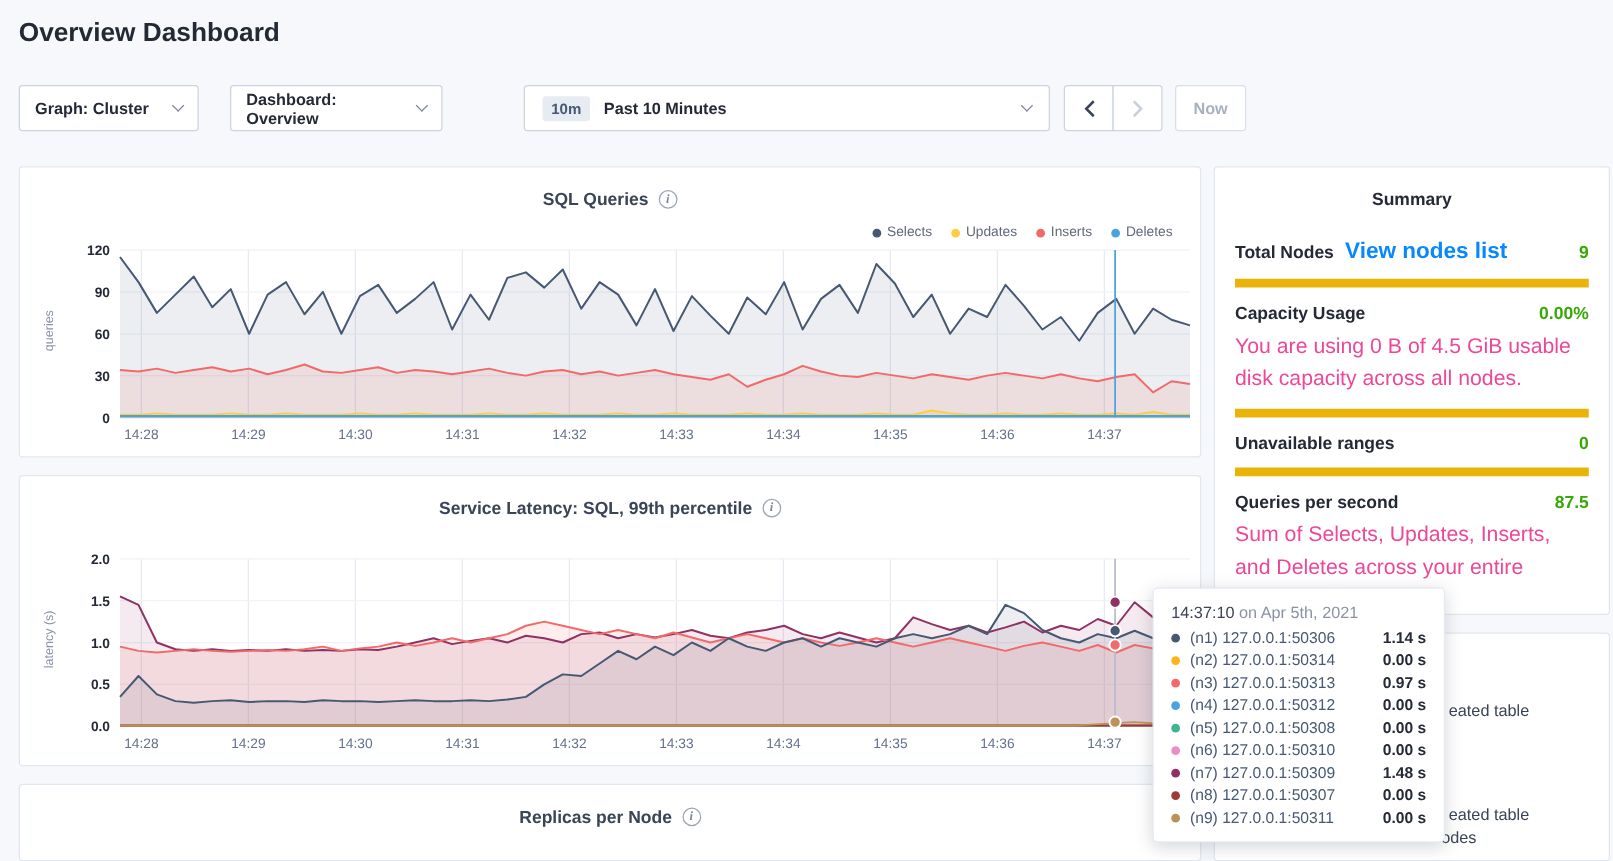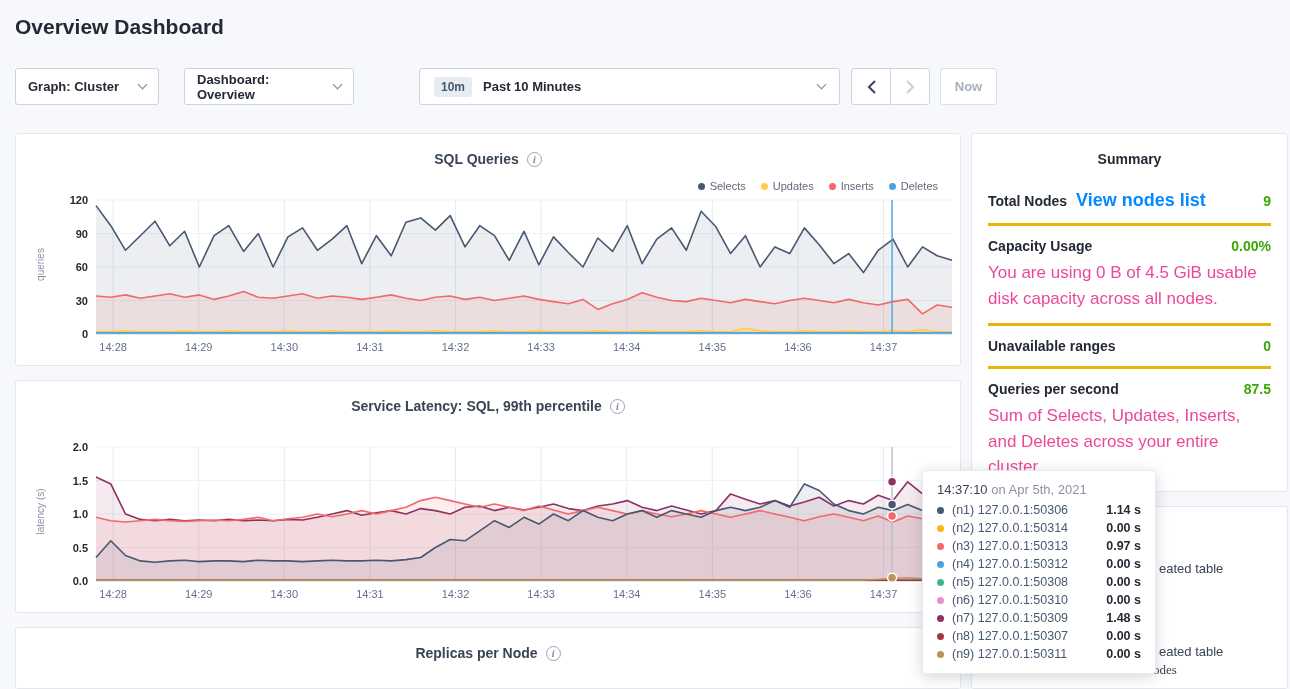--- a/index.html
+++ b/index.html
@@ -34,21 +34,21 @@
              font-family:"Liberation Serif",serif;flex:none}
   .legend{position:absolute;top:46px;right:22px;display:flex;gap:15px;align-items:center}
   .legend-item{display:flex;align-items:center;gap:5px;font-size:11px;color:#60697b}
   .legend-dot{width:7px;height:7px;border-radius:50%;flex:none}
   .ylab{position:absolute;left:-16px;top:125px;transform:rotate(-90deg);font-size:10px;color:#8a93a5;width:80px;text-align:center}
   .plot{position:absolute;left:0;top:56px;width:946px;height:176px}
   .plot svg text{font-family:"Liberation Sans",sans-serif}
 
   #summary{left:971px;top:133px;width:317px;height:359px;padding:0 16px;overflow:hidden}
   .sum-title{text-align:center;font-size:14px;font-weight:700;color:#242a35;padding:17px 0 11px}
-  .sum-row{padding:12px 0;border-bottom:3px solid #eab308}
+  .sum-row{padding:12px 0;border-bottom:7px solid #eab308}
   .sum-row:last-child{border-bottom:none}
   .sum-head{display:flex;align-items:baseline}
   .sum-label{font-weight:700;font-size:14px;color:#242a35}
   .sum-link{font-weight:700;font-size:18px;margin-left:9px;cursor:pointer;text-decoration:none}
   .sum-value{margin-left:auto;font-weight:700;font-size:14px}
   .sum-sub{margin-top:6px;font-size:17px;color:#ec4899;line-height:1.5;padding-right:6px}
 
   #events{left:971px;top:506px;width:317px;height:183px;overflow:hidden}
   .evt-frag{position:absolute;font-size:13px;color:#394455;white-space:nowrap}
 
@@ -253,21 +253,21 @@
     <div class="sum-head">
       <span class="sum-label">P99 latency</span>
       <span class="sum-value" style="color: rgb(55, 168, 6);">1208.0 ms</span>
     </div>
   </div>
 </div>
 
 <div class="card" id="events">
     <span class="evt-frag" style="left: 187px; top: 54px;">eated table</span>
     <span class="evt-frag" style="left: 187px; top: 137px;">eated table</span>
-    <span class="evt-frag" style="left: 181px; top: 155px; font-family: Liberation Serif, serif;">odes</span>
+    <span class="evt-frag" style="left: 181px; top: 155px;">odes</span>
   </div>
 
 <div id="tooltip">
   <div class="tt-header">
     <span>14:37:10</span><span class="tt-date"> on Apr 5th, 2021</span>
   </div>
   <div id="tt-rows">
       <div class="tt-row">
         <span class="tt-dot" style="background: rgb(71, 88, 114);"></span>
         <span>(n1) 127.0.0.1:50306</span>

